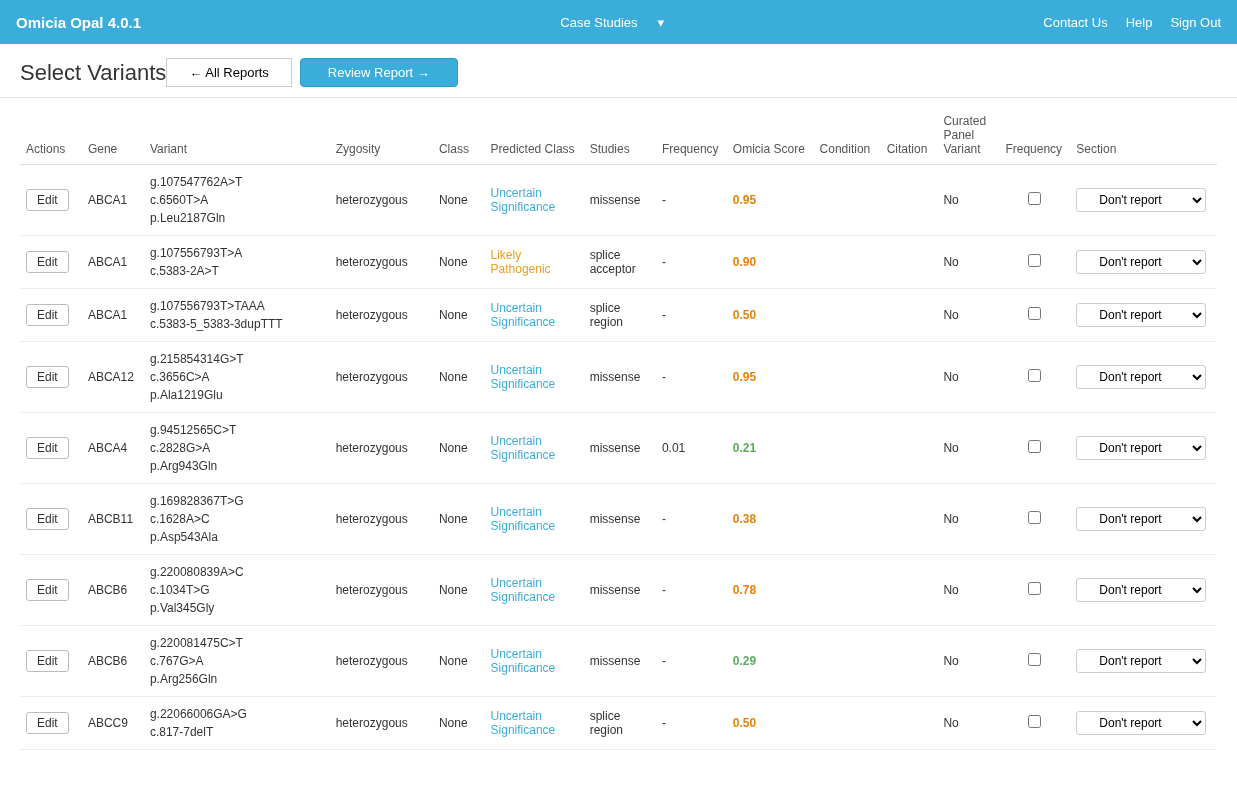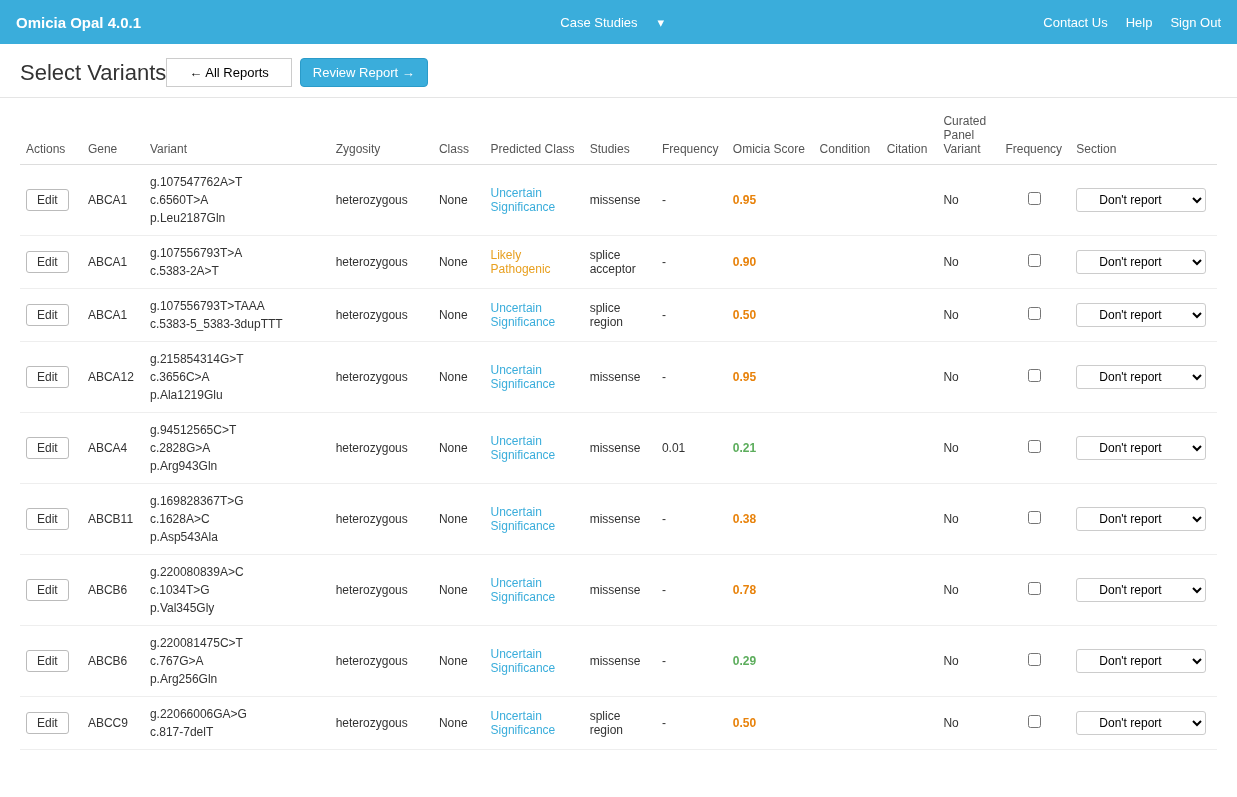--- a/index.html
+++ b/index.html
@@ -69,21 +69,21 @@
       cursor: pointer;
       display: flex;
       align-items: center;
       gap: 6px;
       color: #000000;
     }
     .btn-review-report {
       background: #3aaddb;
       border: 1px solid #2a9bc9;
       border-radius: 4px;
-      padding: 6px 12px;
+      padding: 6px 27px;
       font-size: 13px;
       cursor: pointer;
       color: #fff;
       display: flex;
       align-items: center;
       gap: 6px;
     }
 
     
     .table-container { padding: 10px 20px; overflow-x: auto; }

